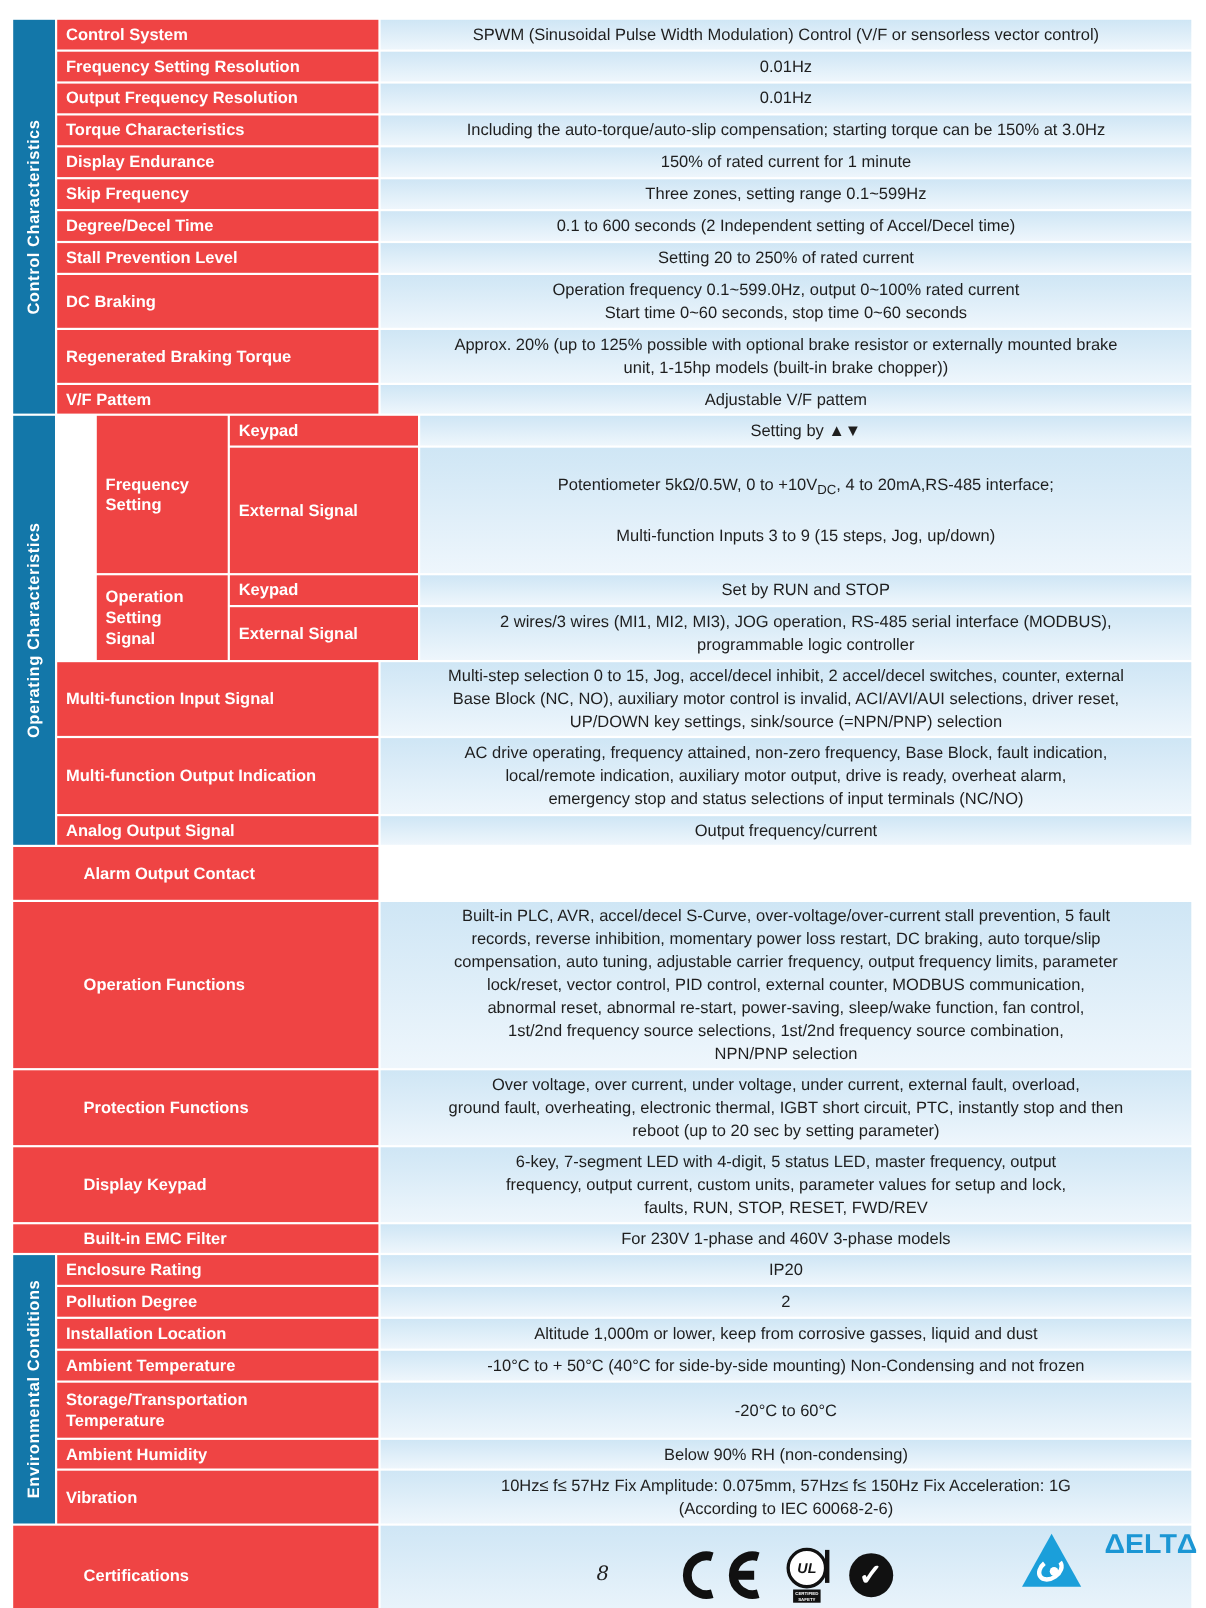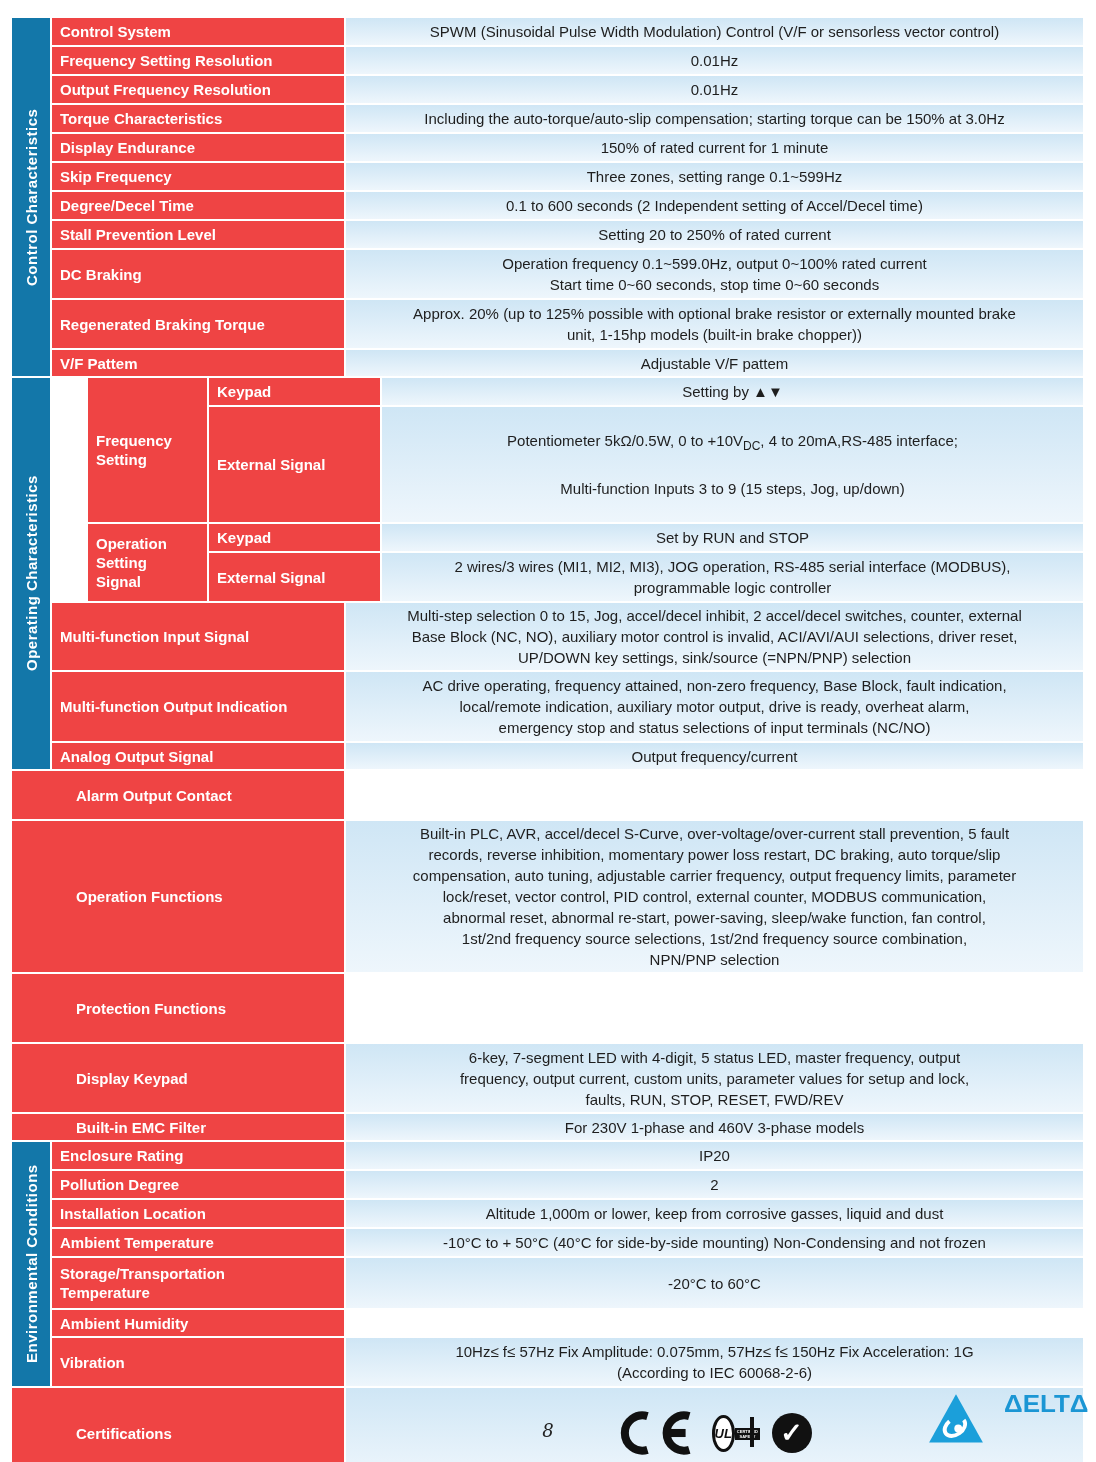--- a/index.html
+++ b/index.html
@@ -18,21 +18,21 @@
   .hcell.subhead{width:171px;flex:0 0 171px;}
   .subcol{flex:1;display:flex;flex-direction:column;gap:2px;border-radius:31px;}
   .subrow{display:flex;gap:2px;}
   .vcell{flex:1;background:linear-gradient(180deg,#cfe6f5 0%,#eef6fc 100%);color:#1e1e1e;font-size:15px;
          display:flex;align-items:center;justify-content:center;text-align:center;
          white-space:pre-line;line-height:21px;padding:2px 8px;box-sizing:border-box;}
   .vcell sub{font-size:12px;}
   .vinner div{line-height:21px;}
   .cert-logos{display:flex;align-items:center;gap:16px;}
   .ce-icon svg{display:block;}
-  .ul-mark{position:relative;width:44px;display:flex;flex-direction:row;align-items:center;}
+  .ul-mark{position:relative;width:44px;display:flex;flex-direction:column;align-items:center;}
   .ul-circle{width:31px;height:31px;border:3px solid #111;border-radius:50%;display:flex;align-items:center;justify-content:center;
              font-weight:bold;font-style:italic;font-size:13px;color:#111;background:#fff;}
   .ul-caption{margin-top:1px;background:#111;color:#fff;font-size:4px;line-height:5px;padding:1px 2px;text-align:center;font-weight:bold;}
   .ul-sidebar{position:absolute;right:2px;top:2px;width:4px;height:30px;background:#111;}
   .rcm-mark{width:40px;height:40px;border-radius:50%;background:#111;color:#fff;display:flex;align-items:center;justify-content:center;
             font-size:27px;font-weight:bold;line-height:1;}
   .footer-page{position:absolute;left:0;right:0;top:1420px;text-align:center;
                font-family:"DejaVu Serif",serif;font-style:italic;font-size:18px;color:#222;}
   .delta-logo{position:absolute;left:928px;top:1390px;display:flex;align-items:flex-start;gap:20px;}
   .delta-text{color:#1b96d4;font-weight:bold;font-size:26px;letter-spacing:0px;line-height:1;padding-bottom:4px;
@@ -163,20 +163,23 @@
     <div class="vcell">Built-in PLC, AVR, accel/decel S-Curve, over-voltage/over-current stall prevention, 5 fault
 records, reverse inhibition, momentary power loss restart, DC braking, auto torque/slip
 compensation, auto tuning, adjustable carrier frequency, output frequency limits, parameter
 lock/reset, vector control, PID control, external counter, MODBUS communication,
 abnormal reset, abnormal re-start, power-saving, sleep/wake function, fan control,
 1st/2nd  frequency source selections, 1st/2nd  frequency source combination,
 NPN/PNP selection</div>
   </div>
   <div class="row" style="min-height:68px">
     <div class="hcell h-wide">Protection Functions</div>
+    <div class="vcell">Over voltage, over current, under voltage, under current, external fault, overload,
+ground fault, overheating, electronic thermal, IGBT short circuit, PTC, instantly stop and then
+reboot (up to 20 sec by setting parameter)</div>
   </div>
   <div class="row" style="min-height:68px">
     <div class="hcell h-wide">Display Keypad</div>
     <div class="vcell">6-key, 7-segment LED with 4-digit, 5 status LED, master frequency, output
 frequency, output current, custom units, parameter values for setup and lock,
 faults, RUN, STOP, RESET, FWD/REV</div>
   </div>
   <div class="row" style="min-height:26px">
     <div class="hcell h-wide">Built-in EMC Filter</div>
     <div class="vcell">For 230V 1-phase and 460V 3-phase models</div>
@@ -201,20 +204,21 @@
         <div class="hcell">Ambient Temperature</div>
         <div class="vcell">-10°C to + 50°C (40°C for side-by-side mounting) Non-Condensing and not frozen</div>
       </div>
       <div class="row" style="min-height:50px">
         <div class="hcell">Storage/Transportation
 Temperature</div>
         <div class="vcell">-20°C to 60°C</div>
       </div>
       <div class="row" style="min-height:26px">
         <div class="hcell">Ambient Humidity</div>
+        <div class="vcell">Below 90% RH (non-condensing)</div>
       </div>
       <div class="row" style="min-height:48px">
         <div class="hcell">Vibration</div>
         <div class="vcell">10Hz≤ f≤ 57Hz Fix Amplitude: 0.075mm, 57Hz≤ f≤ 150Hz Fix Acceleration: 1G
 (According to IEC 60068-2-6)</div>
       </div>
     </div>
   </div>
 
   <div class="row" style="min-height:52px">

